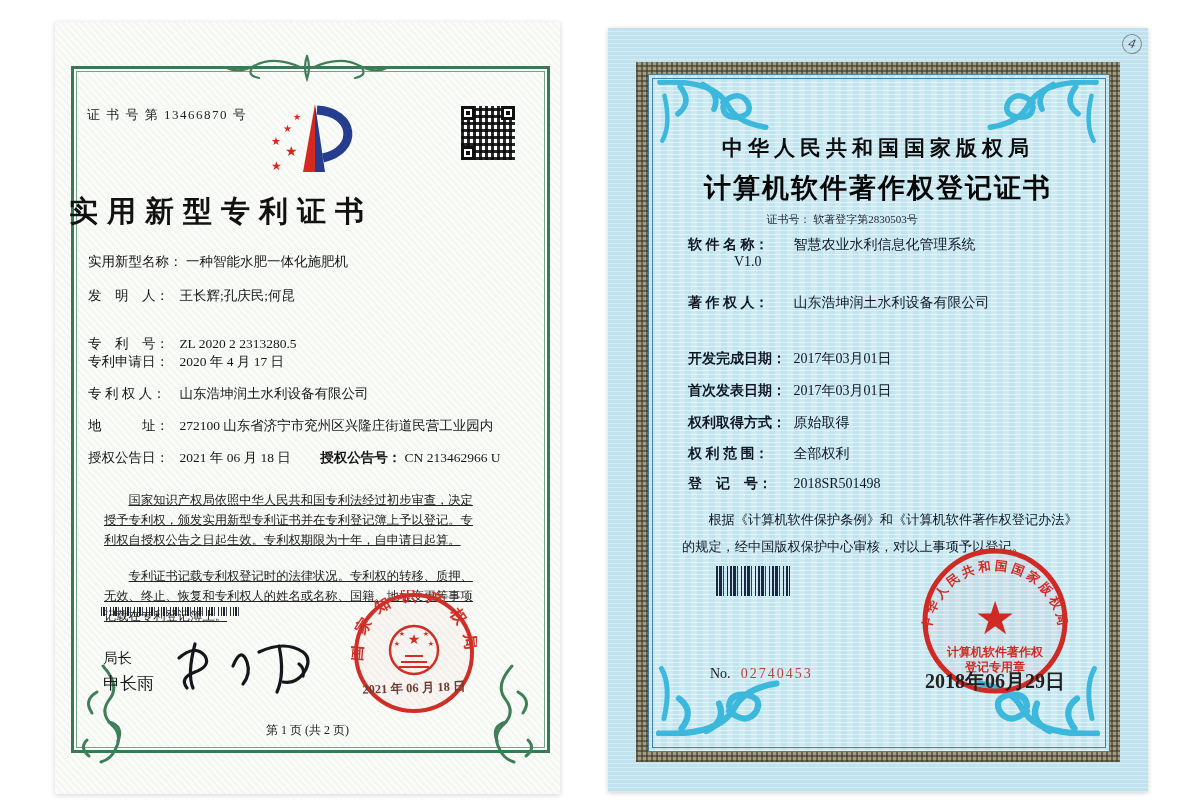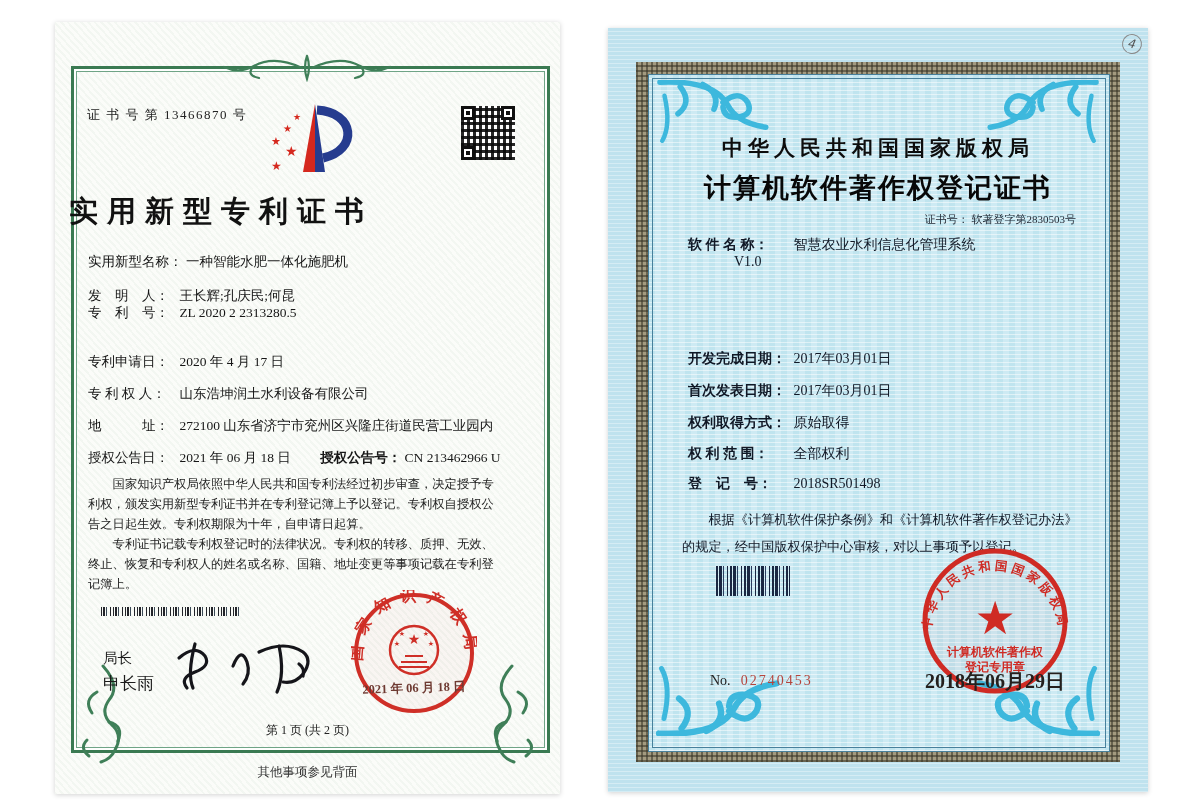--- a/index.html
+++ b/index.html
@@ -26,21 +26,21 @@
   .qr i{position:absolute;width:14px;height:14px;border:3px solid #101010;background:#fff;box-sizing:border-box;}
   .qr i::after{content:"";position:absolute;inset:2px;background:#101010;}
   .qr i.tl{left:0;top:0;} .qr i.tr{right:0;top:0;} .qr i.bl{left:0;bottom:0;}
   .l-title{position:absolute;left:12px;top:168px;width:100%;margin:2px;text-align:left;
     font-size:29px;font-weight:700;letter-spacing:9px;color:#111;}
   .lrow{position:absolute;left:33px;width:440px;font-size:13.5px;white-space:nowrap;color:#161616;}
   .llabel{display:inline-block;min-width:88px;font-weight:400;}
   .llabel2{display:inline-block;margin-left:26px;font-weight:600;}
   .lvalue{font-weight:500;}
   .l-paras{position:absolute;left:33px;top:452px;width:408px;font-size:12.3px;line-height:1.63;color:#222;}
-  .l-paras p{margin:0;text-indent:2em;}
+  .l-paras p{margin:16px;text-indent:2em;text-decoration:underline;}
   .l-barcode{position:absolute;left:46px;top:585px;width:140px;height:9px;
     background:repeating-linear-gradient(90deg,#23242a 0 1px,transparent 1px 2px,#23242a 2px 4px,transparent 4px 5px,#3c4a57 5px 6px,transparent 6px 9px,#23242a 9px 10px,transparent 10px 12px);}
   .l-signer-title{position:absolute;left:48px;top:627px;font-size:14.5px;color:#1c1c1c;}
   .l-signer-name{position:absolute;left:48px;top:650px;font-size:17px;color:#1c1c1c;}
   .l-sign{position:absolute;left:112px;top:610px;}
   .l-seal{position:absolute;left:296px;top:568px;}
   .l-sealdate{position:absolute;left:288px;top:658px;width:142px;text-align:center;
     font-size:12.5px;font-weight:600;color:#6e3a32;transform:rotate(-2deg);}
   .l-page{position:absolute;left:0;top:700px;width:100%;text-align:center;font-size:12px;color:#222;}
   .l-footnote{position:absolute;left:0;top:742px;width:100%;text-align:center;font-size:12.5px;color:#333;}
@@ -62,30 +62,30 @@
   .r-flourish{position:absolute;}
   .r-flourish.tl{left:46px;top:52px;}
   .r-flourish.tr{right:46px;top:52px;transform:scaleX(-1);}
   .r-flourish.bl{left:46px;bottom:56px;transform:scaleY(-1);}
   .r-flourish.br{right:46px;bottom:56px;transform:scale(-1,-1);}
   .r-authority{position:absolute;left:0;top:106px;width:100%;text-align:center;
     font-size:21px;font-weight:700;letter-spacing:5px;color:#0d0d0d;}
   .r-title{position:absolute;left:0;top:142px;width:100%;margin:0;text-align:center;
     font-size:27px;font-weight:800;letter-spacing:2px;color:#080808;}
   .r-certno{position:absolute;left:0;top:184px;width:100%;box-sizing:border-box;
-    padding-right:72px;text-align:right;font-size:11px;color:#1c2430;}
+    padding-right:72px;text-align:center;font-size:11px;color:#1c2430;}
   .rrow{position:absolute;left:80px;width:400px;font-size:14px;color:#101826;white-space:nowrap;}
   .rlabel{display:inline-block;min-width:102px;font-weight:600;}
   .rvalue{font-weight:500;}
   .rvalue2{display:block;margin-left:46px;font-weight:500;}
   .r-para{position:absolute;left:74px;top:478px;width:396px;margin:0;
     font-size:13.2px;line-height:2.05;text-indent:2em;color:#101826;}
   .r-barcode{position:absolute;left:108px;top:538px;width:74px;height:30px;
     background:repeating-linear-gradient(90deg,#1a2742 0 2px,transparent 2px 3px,#1a2742 3px 6px,transparent 6px 7px,#2c3c5e 7px 8px,transparent 8px 11px,#1a2742 11px 12px,transparent 12px 14px);}
-  .r-serial{position:absolute;left:102px;top:638px;font-size:14px;color:#222;margin-top:7px;}
+  .r-serial{position:absolute;left:102px;top:638px;font-size:14px;color:#222;}
   .r-serial .sv{color:#b5443c;letter-spacing:2px;margin-left:10px;}
   .r-seal{position:absolute;left:310px;top:516px;}
   .r-sealdate{position:absolute;left:305px;top:640px;width:164px;text-align:center;
     font-size:20px;font-weight:600;color:#24201e;}
   .r-pagemark{position:absolute;right:6px;top:6px;width:18px;height:18px;line-height:18px;
     border:1px solid #8a8a8a;border-radius:50%;text-align:center;
     font-size:12px;font-style:italic;color:#555;transform:rotate(12deg);
     font-family:"DejaVu Sans",sans-serif;}
 </style>
 </head>
@@ -145,21 +145,21 @@
     <h1 class="l-title">实用新型专利证书</h1>
 
     <div class="lrow" style="top:231px">
       <span class="llabel">实用新型名称：</span>
       <span class="lvalue">一种智能水肥一体化施肥机</span>
     </div>
     <div class="lrow" style="top:265px">
       <span class="llabel">发　明　人：</span>
       <span class="lvalue">王长辉;孔庆民;何昆</span>
     </div>
-    <div class="lrow" style="top:282px">
+    <div class="lrow" style="top:313px">
       <span class="llabel">专　利　号：</span>
       <span class="lvalue">ZL 2020 2 2313280.5</span>
     </div>
     <div class="lrow" style="top:331px">
       <span class="llabel">专利申请日：</span>
       <span class="lvalue">2020 年 4 月 17 日</span>
     </div>
     <div class="lrow" style="top:363px">
       <span class="llabel">专 利 权 人：</span>
       <span class="lvalue">山东浩坤润土水利设备有限公司</span>
@@ -207,21 +207,20 @@
         <text x="51" y="46" font-size="7" text-anchor="middle" fill="#cf2f27">★</text>
         <text x="75" y="46" font-size="7" text-anchor="middle" fill="#cf2f27">★</text>
         <text x="46" y="56" font-size="7" text-anchor="middle" fill="#cf2f27">★</text>
         <text x="80" y="56" font-size="7" text-anchor="middle" fill="#cf2f27">★</text>
         <path d="M54,66 h18 M50,72 h26 M48,77 h30" stroke="#cf2f27" stroke-width="2" fill="none"></path>
       </g>
     </svg>
     <div class="l-sealdate">2021 年 06 月 18 日</div>
 
     <div class="l-page">第 1 页 (共 2 页)</div>
-    <div class="l-footnote">其他事项参见背面</div>
   </section>
 
   <section class="cert-right">
     <div class="r-band"></div>
     <div class="r-panel"></div>
 
     <svg class="r-flourish tl" width="120" height="90" viewBox="0 0 100 80">
       <g fill="none" stroke="#3db8dd" stroke-width="5" stroke-linecap="round">
         <path d="M2,2 Q50,0 62,22 Q70,38 96,42"></path>
         <path d="M58,20 q14,-12 22,0 q5,11 -9,13 q-12,1 -13,-9"></path>
@@ -262,20 +261,24 @@
     <h2 class="r-title">计算机软件著作权登记证书</h2>
     <div class="r-certno">
       <span>证书号：</span>
       <span>软著登字第2830503号</span>
     </div>
 
     <div class="rrow" style="top:208px">
       <span class="rlabel">软 件 名 称：</span>
       <span class="rvalue">智慧农业水利信息化管理系统</span>
       <span class="rvalue2">V1.0</span>
+    </div>
+    <div class="rrow" style="top:266px">
+      <span class="rlabel">著 作 权 人：</span>
+      <span class="rvalue">山东浩坤润土水利设备有限公司</span>
     </div>
     <div class="rrow" style="top:322px">
       <span class="rlabel">开发完成日期：</span>
       <span class="rvalue">2017年03月01日</span>
     </div>
     <div class="rrow" style="top:354px">
       <span class="rlabel">首次发表日期：</span>
       <span class="rvalue">2017年03月01日</span>
     </div>
     <div class="rrow" style="top:417px">

